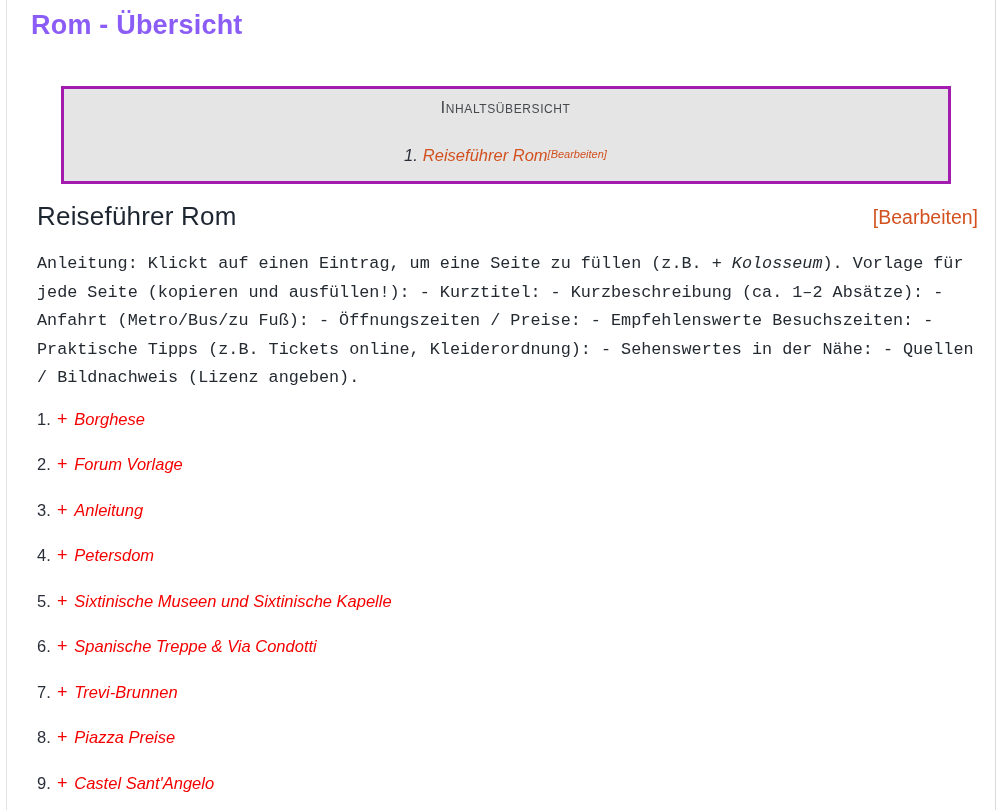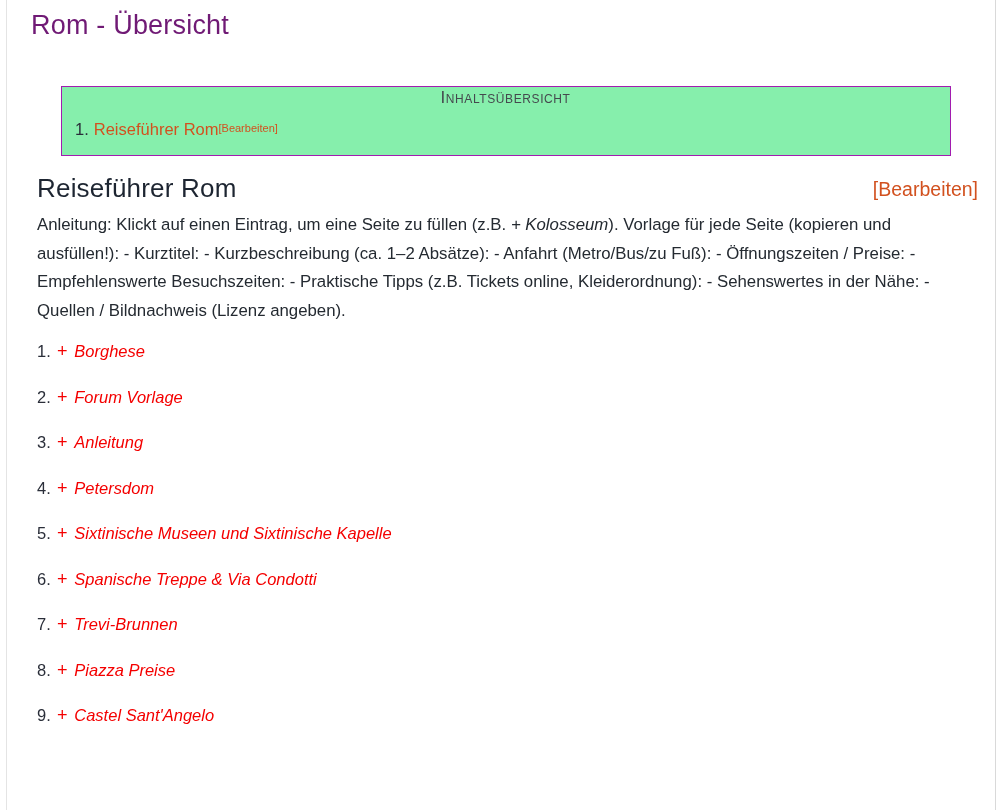--- a/index.html
+++ b/index.html
@@ -11,63 +11,65 @@
   }
   .page {
     margin-left: 6px; margin-right: 9px;
     border-left: 1px solid #e4e4e4;
     border-right: 1px solid #d9d9d9;
     min-height: 810px;
     padding: 6px 17px 10px 24px;
   }
   
   h1.page-title {
-    font-size: 27px; line-height: 38px; font-weight: 400;
-    color: #701a75; letter-spacing: .2px;
+    font-size: 27px; line-height: 38px; font-weight: 700;
+    color: #8b5cf6; letter-spacing: .2px;
   }
   
   .toc-box {
-    background: #86efac;
-    border: 1px solid #a21caf;
+    background: #e5e5e5;
+    border: 3px solid #a21caf;
     margin: 42px 27px 0 30px;
-    padding: 0 14px 14px 13px;
+    padding: 8px 14px 14px 13px;
   }
   .toc-header {
     text-align: center;
     font-variant: small-caps;
     letter-spacing: .6px;
     font-size: 17px; line-height: 22px;
     color: #45494e;
   }
   .toc-row {
-    margin-top: 8px;
-    display: flex; justify-content: flex-start; align-items: center;
+    margin-top: 24px;
+    display: flex; justify-content: center; align-items: center;
     line-height: 22px;
+    font-style: italic;
   }
   .toc-entry { font-size: 16.5px; }
   .toc-num { color: #2a2e39; margin-right: 5px; }
   a { text-decoration: none; cursor: pointer; }
   .accent-link { color: #d2511f; }
   .toc-edit { font-size: 11px; color: #d2511f; align-self: flex-end; margin-bottom: 2px; }
   
   .section-head {
     margin: 16px 0 0 6px;
     display: flex; justify-content: space-between; align-items: flex-end;
   }
   h2.section-title {
     font-size: 26px; line-height: 32px; font-weight: 500;
     color: #1d2531; letter-spacing: .2px;
   }
   .section-edit { font-size: 19.5px; line-height: 26px; color: #d2511f; margin-bottom: 2px; }
   
   p.intro {
-    margin: 7px 0 0 6px;
+    margin: 18px 0 0 6px;
     font-size: 16.8px; line-height: 28.6px;
     color: #242a31;
     padding-right: 2px;
+    font-family: Liberation Mono, monospace;
   }
   p.intro .inline-italic { font-style: italic; }
   
   ol.attractions {
     list-style: none;
     margin: 15px 0 0 6px;
   }
   ol.attractions li {
     font-size: 16.5px; line-height: 22px;
     margin-bottom: 23.5px;

